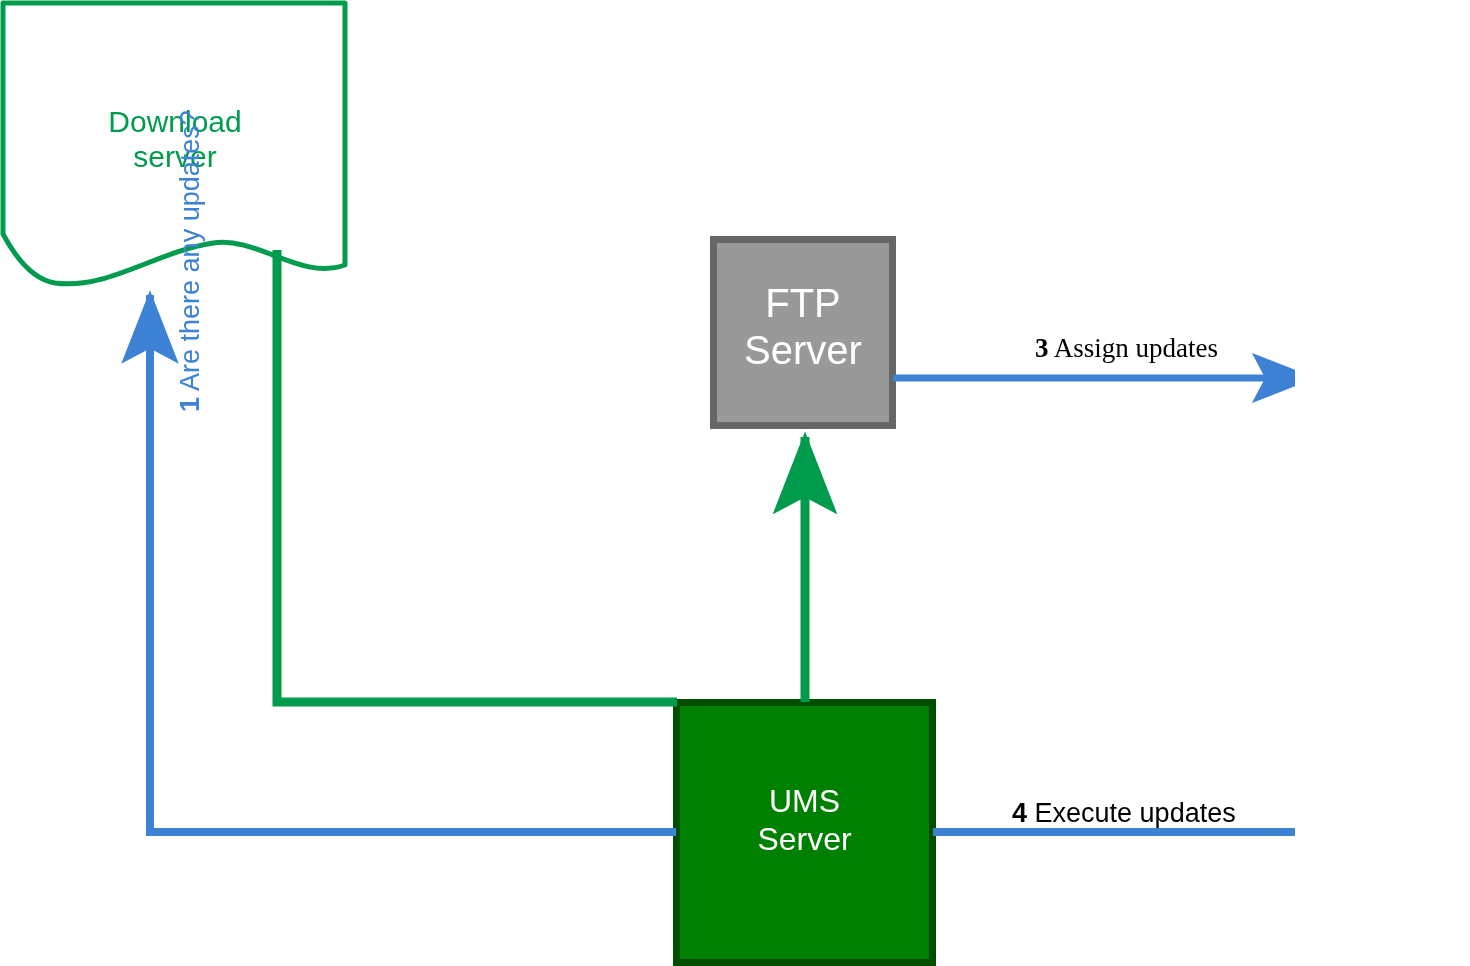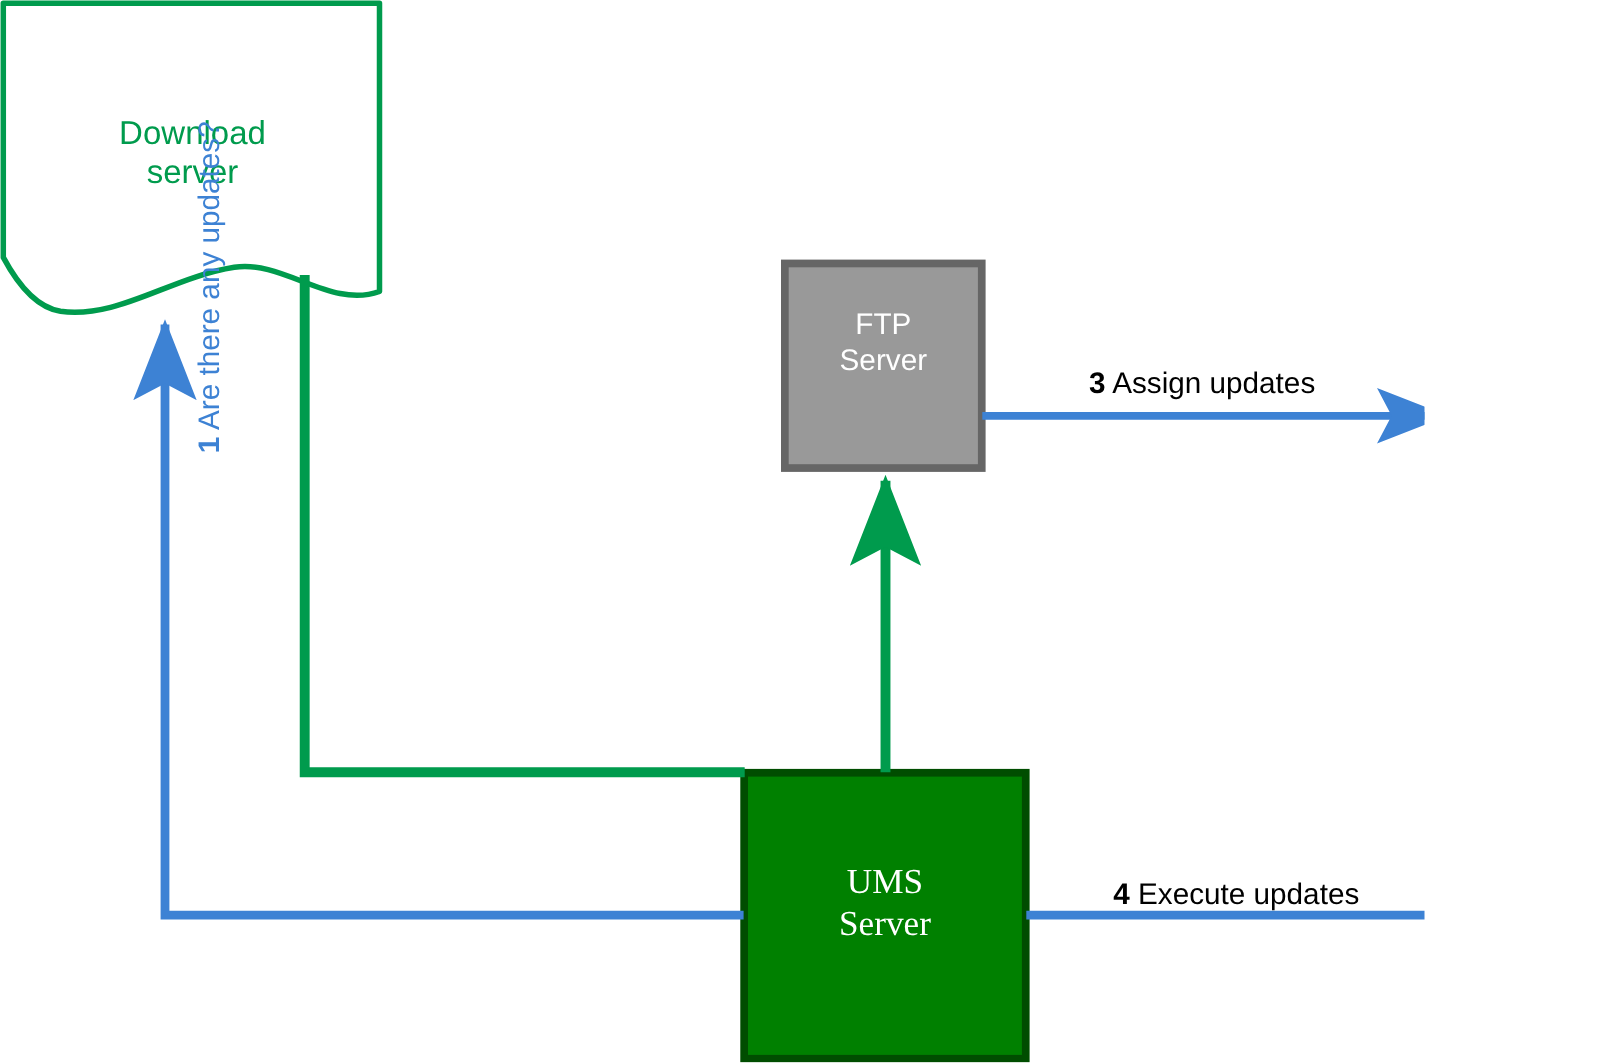--- a/index.html
+++ b/index.html
@@ -37,51 +37,50 @@
     top: 104px;
     width: 330px;
     font-size: 30px;
     color: #009B4D;
   }
   
   #ftp-server-label {
     left: 711px;
     top: 280px;
     width: 184px;
-    font-size: 27px;
+    font-size: 40px;
     color: #ffffff;
   }
   
   #ums-server-label {
     left: 674px;
     top: 783px;
     width: 261px;
     font-size: 32px;
     color: #ffffff;
-    font-family: Liberation Serif, serif;
   }
   .flow-label {
     position: absolute;
     font-size: 27px;
     color: #000000;
     white-space: nowrap;
   }
   .flow-label .num {
     font-weight: bold;
   }
   #label-step-1 {
     color: #3d82d4;
     left: 175px;
     top: 386px;
     transform: rotate(-90deg);
     transform-origin: 13px 13px;
     font-size: 27px;
   }
   #label-step-2 { left: 314px; top: 632px; }
-  #label-step-3 { left: 990px; top: 333px; }
+  #label-step-3 { left: 1035px; top: 333px; font-family: Liberation Serif, serif; }
   #label-step-4 { left: 1012px; top: 782px; margin-top: 16px; }
 </style>
 </head>
 <body>
 
 <div id="canvas">
 
   <svg id="diagram-svg" viewBox="0 0 1470 966" xmlns="http://www.w3.org/2000/svg">
     <defs>
       <marker id="arrow-blue" markerWidth="10" markerHeight="10" refX="8.6" refY="4" orient="auto" markerUnits="strokeWidth">

